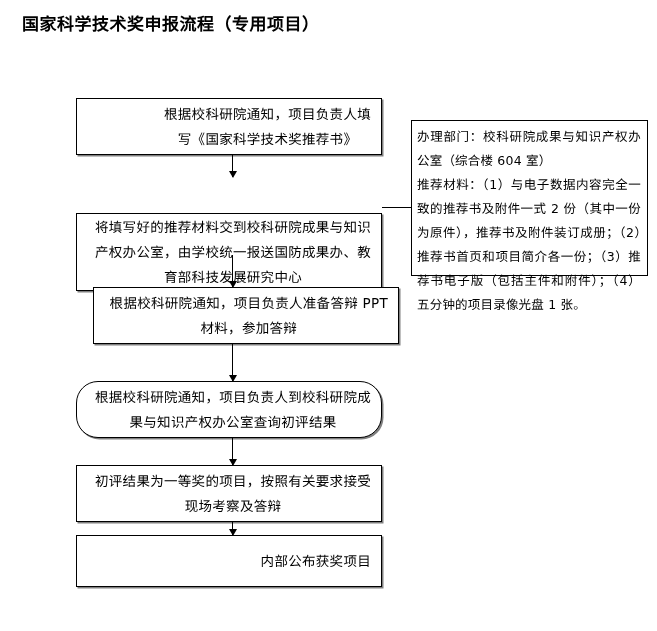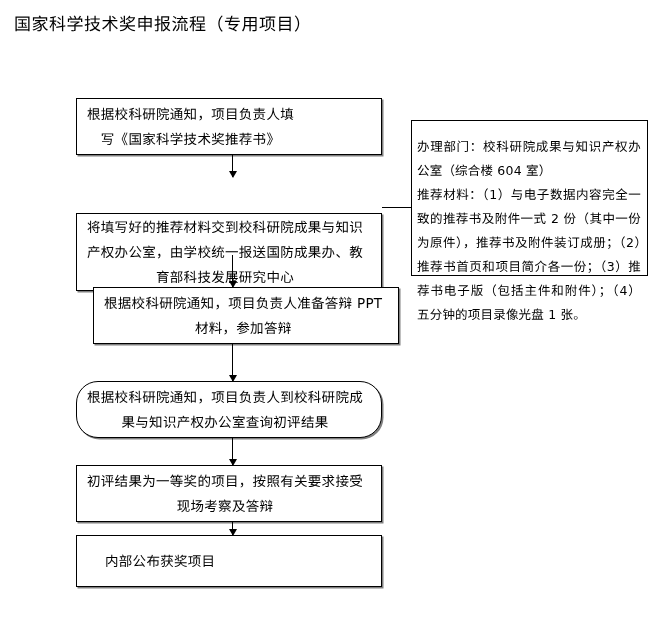--- a/index.html
+++ b/index.html
@@ -19,41 +19,41 @@
 
   #page {
     position: relative;
     width: 657px;
     height: 631px;
   }
 
   
   #page-title {
     position: absolute;
-    left: 14px;
+    left: 22px;
     top: 10px;
     font-size: 17px;
-    font-weight: normal;
+    font-weight: bold;
     letter-spacing: 0.5px;
     white-space: nowrap;
     font-family: "Liberation Serif", "DejaVu Serif", serif;
   }
 
   
   .flow-box {
     position: absolute;
     left: 76px;
     width: 306px;
     box-sizing: border-box;
     background: #ffffff;
     border: 1px solid #000000;
     box-shadow: 1.5px 1.5px 0 #808080;
     display: flex;
     align-items: center;
-    justify-content: flex-start;
+    justify-content: flex-end;
     text-align: center;
     padding: 3px 10px;
   }
   .flow-box .box-text {
     font-size: 13.5px;
     line-height: 25px;
     letter-spacing: 0.3px;
     font-family: "DejaVu Sans", "Liberation Sans", sans-serif;
     white-space: pre-line;
   }
@@ -102,21 +102,21 @@
   
   #note-box {
     position: absolute;
     left: 411px;
     top: 120px;
     width: 237px;
     height: 156px;
     box-sizing: border-box;
     background: #ffffff;
     border: 1px solid #000000;
-    padding: 14px 6px 4px 5px;
+    padding: 4px 6px 4px 5px;
   }
   #note-box .note-line {
     font-size: 12.5px;
     line-height: 24px;
     letter-spacing: 0.2px;
     font-family: "DejaVu Sans", "Liberation Sans", sans-serif;
     text-align: justify;
     text-align-last: left;
     margin: 0;
   }

